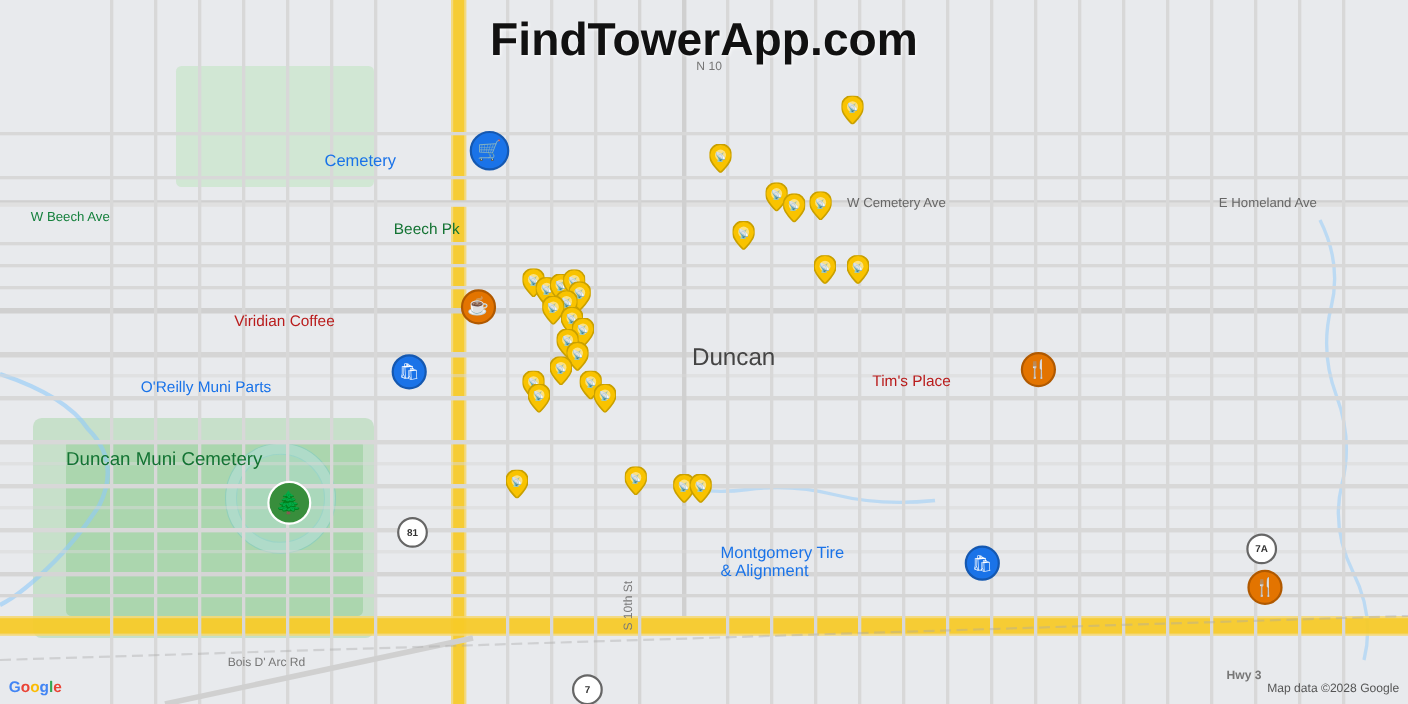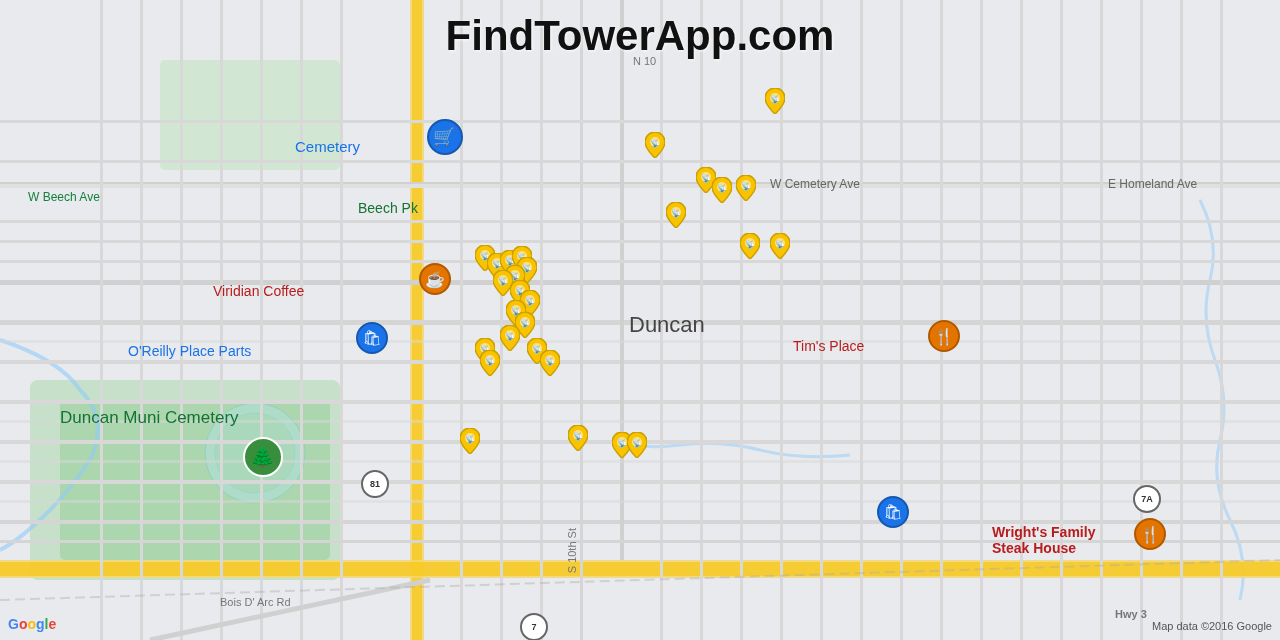--- a/index.html
+++ b/index.html
@@ -197,32 +197,32 @@
     <line x1="150" y1="640" x2="430" y2="580" stroke="#d0d0d0" stroke-width="5"></line>
 
     <line x1="0" y1="600" x2="1280" y2="560" stroke="#aaa" stroke-width="2" stroke-dasharray="10,5" opacity="0.4"></line>
   </svg>
 
   <div id="map-title">FindTowerApp.com</div>
 
   <div class="place-label blue" style="left: 295px; top: 138px; font-size: 15px;">Cemetery</div>
   <div class="place-label green" style="left: 358px; top: 200px; font-size: 14px;">Beech Pk</div>
   <div class="place-label orange" style="left: 213px; top: 283px; font-size: 14px;">Viridian Coffee</div>
-  <div class="place-label blue" style="left: 128px; top: 343px; font-size: 14px;">O'Reilly Place Parts</div>
+  <div class="place-label blue" style="left: 128px; top: 343px; font-size: 14px;">O'Reilly Muni Parts</div>
   <div class="place-label green" style="left: 60px; top: 408px; font-size: 17px;">Duncan Muni Cemetery</div>
   <div class="place-label orange" style="left: 793px; top: 338px; font-size: 14px;">Tim's Place</div>
-  <div class="place-label orange" style="left: 992px; top: 524px; font-size: 14px; font-weight: 600;">Wright's Family<br>Steak House</div>
+  <div class="place-label blue" style="left: 655px; top: 494px; font-size: 15px; font-weight: 500;">Montgomery Tire<br>&amp; Alignment</div>
   <div class="place-label dark" style="left: 585px; top: 312px; font-size: 22px; font-weight: 400; color: #444; margin-left: 44px;">Duncan</div>
 
   <div class="place-label dark" style="left: 28px; top: 190px; font-size: 12px; color: #15803d;">W Beech Ave</div>
   <div class="place-label dark" style="left: 770px; top: 177px; font-size: 12px; color: #666;">W Cemetery Ave</div>
   <div class="place-label dark" style="left: 1108px; top: 177px; font-size: 12px; color: #666;">E Homeland Ave</div>
   <div class="place-label dark" style="left: 566px; top: 528px; font-size: 11px; color: #777; writing-mode: vertical-rl; text-orientation: mixed; transform: rotate(180deg);">S 10th St</div>
   <div class="place-label dark" style="left: 633px; top: 55px; font-size: 11px; color: #777;">N 10</div>
-  <div class="place-label dark" style="left: 220px; top: 596px; font-size: 11px; color: #777;">Bois D' Arc Rd</div>
+  <div class="place-label dark" style="left: 207px; top: 596px; font-size: 11px; color: #777;">Bois D' Arc Rd</div>
   <div class="place-label dark" style="left: 1115px; top: 608px; font-size: 11px; color: #777; font-weight: 600;">Hwy 3</div>
 
   <div class="pin" style="left: 445px; top: 155px;">
     <div class="pin-cart">🛒</div>
   </div>
 
   <div class="pin" style="left: 435px; top: 295px;">
     <div style="width:32px;height:32px;border-radius:50%;background:#e37400;display:flex;align-items:center;justify-content:center;color:white;font-size:16px;border:2px solid #b05900;">☕</div>
   </div>
 
@@ -454,14 +454,14 @@
     <span>7</span>
   </div>
   <div class="road-badge" style="left: 1133px; top: 485px;">
     <span>7A</span>
   </div>
 
   <div id="google-logo">
     <span>G</span><span>o</span><span>o</span><span>g</span><span>l</span><span>e</span>
   </div>
 
-  <div id="map-data-credit">Map data ©2016 Google</div>
+  <div id="map-data-credit">Map data ©2028 Google</div>
 </div>
 
 </body></html>

